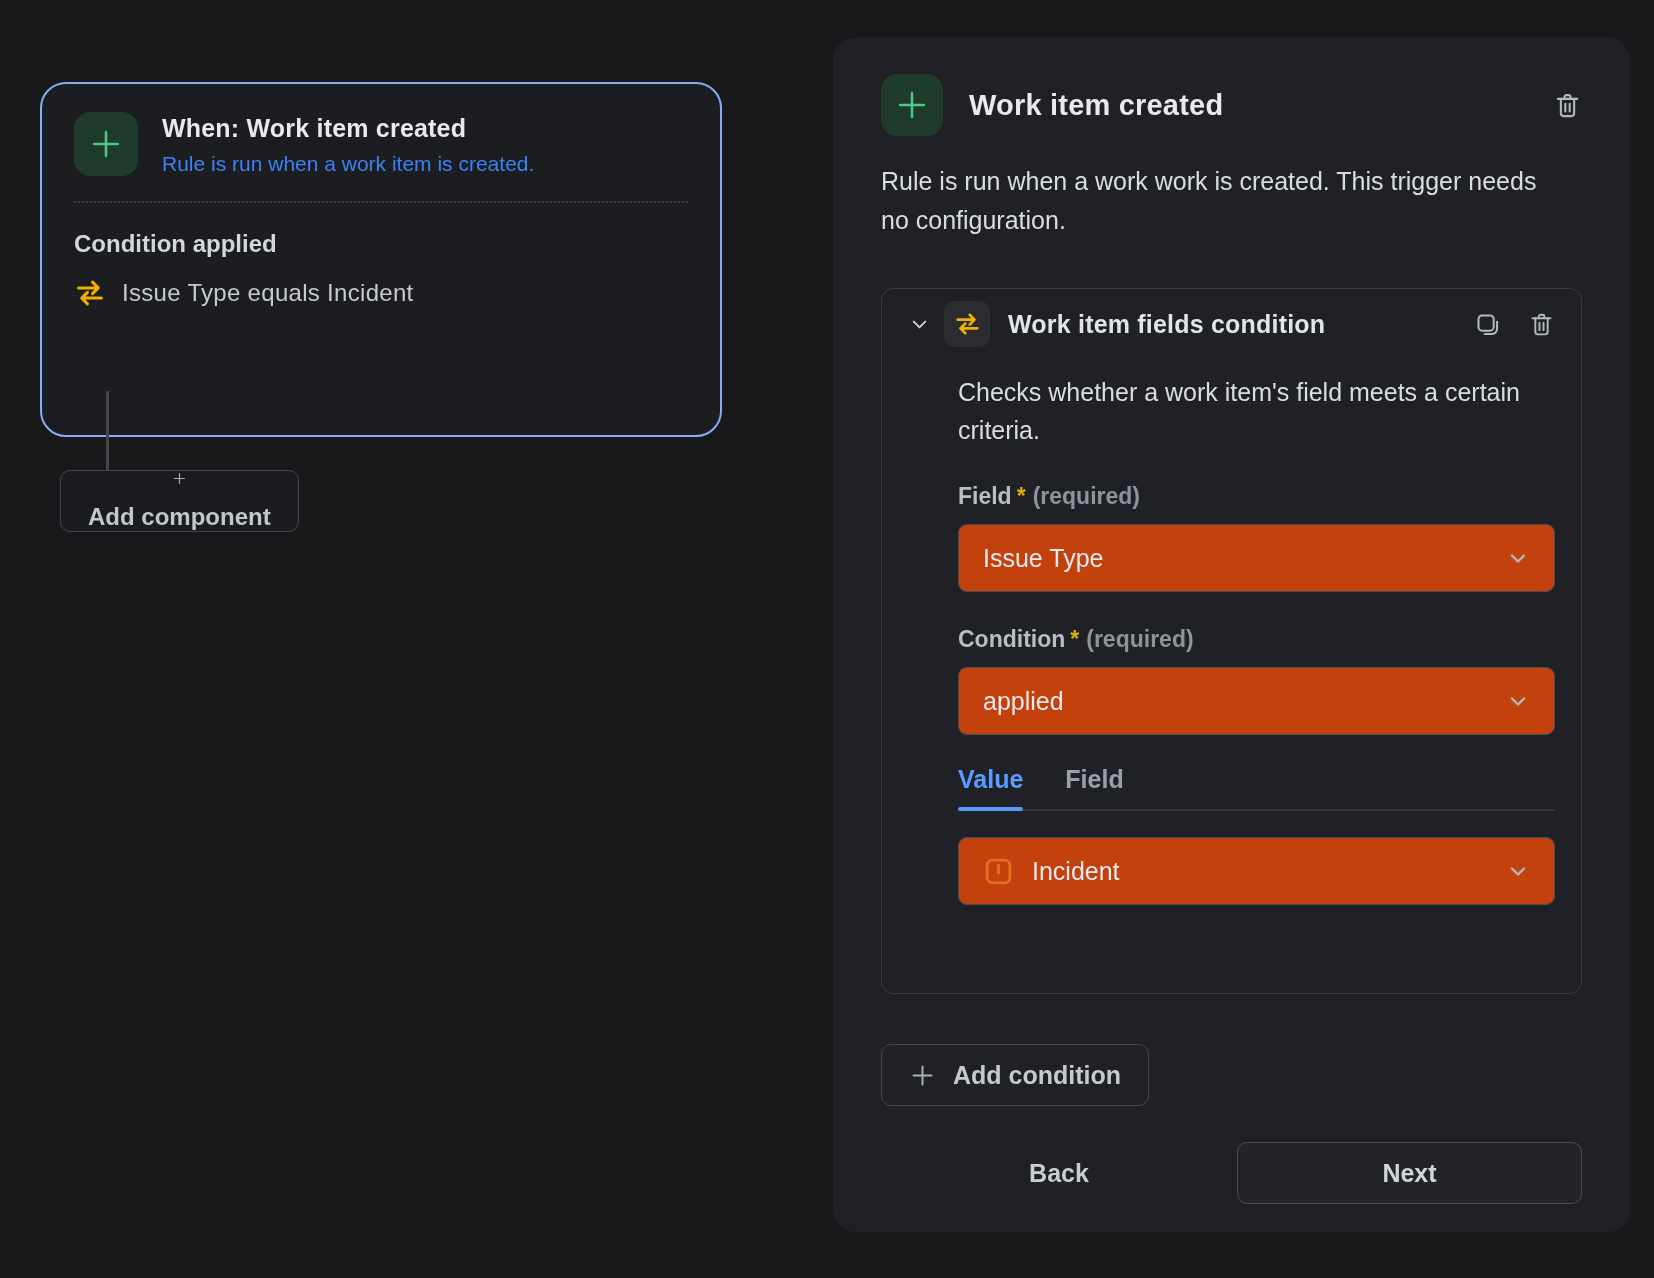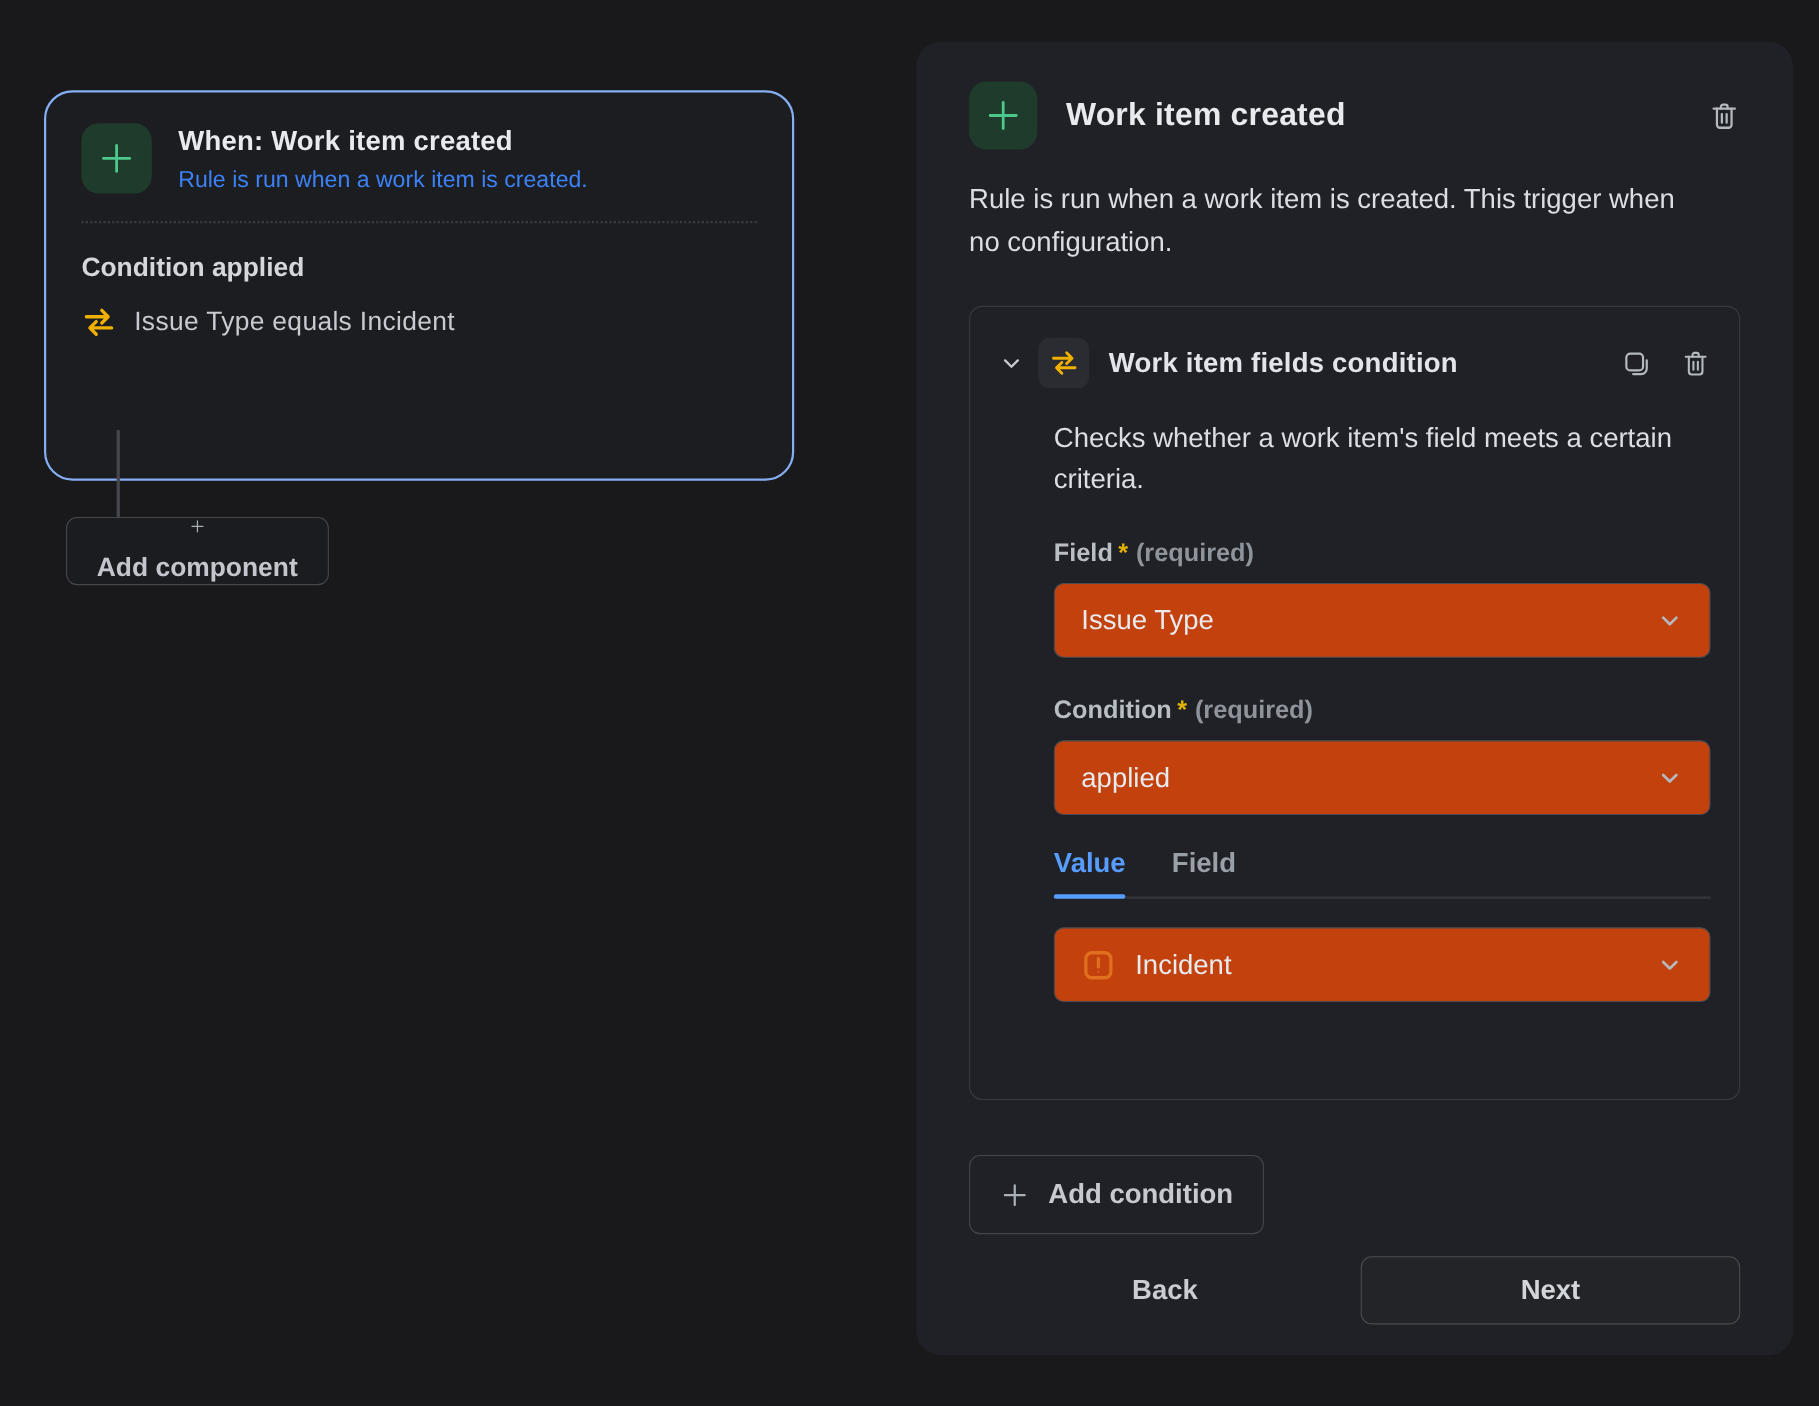--- a/index.html
+++ b/index.html
@@ -51,22 +51,22 @@
     padding:36px 48px 12px;display:flex;flex-direction:column;
   }
   .panel-header{display:flex;align-items:center;gap:26px;justify-content:space-between;}
   .panel-header .green-icon{width:62px;height:62px;}
   .panel-title{font-size:29px;font-weight:700;color:#e8eaee;flex:1;letter-spacing:.2px;}
   .icon-btn{background:none;border:none;padding:0;color:#b4b8bf;cursor:pointer;}
   .icon-btn svg{width:29px;height:29px;}
   .panel-desc{margin-top:26px;font-size:25px;line-height:39px;color:#dadde2;max-width:672px;}
 
   .cond-card{
-    margin-top:38px;border:1.5px solid #393a40;border-radius:12px;
-    padding:28px 26px 88px;box-sizing:border-box;
+    margin-top:48px;border:1.5px solid #393a40;border-radius:12px;
+    padding:12px 26px 88px;box-sizing:border-box;
   }
   .cc-header{display:flex;align-items:center;}
   .chevron-btn{margin-right:13px;color:#c6cad0;}
   .chevron-btn svg{width:23px;height:23px;}
   .swap-box{
     width:46px;height:46px;border-radius:10px;background:#2b2c31;
     display:flex;align-items:center;justify-content:center;flex:none;
   }
   .swap-box svg{width:27px;height:24px;}
   .cc-title{font-size:25px;font-weight:700;color:#e2e5e9;margin-left:18px;flex:1;letter-spacing:.2px;}
@@ -94,21 +94,21 @@
   .tab.active::after{
     content:"";position:absolute;left:0;right:0;bottom:-2px;height:4px;
     background:#579dff;border-radius:2px;
   }
   .tab.inactive{color:#9aa0a8;}
 
   .value-select{margin-top:26px;gap:18px;}
   .alert-icon{width:31px;height:31px;flex:none;}
 
   .add-condition{
-    margin-top:50px;align-self:flex-start;height:72px;box-sizing:border-box;
+    margin-top:50px;align-self:flex-start;height:62px;box-sizing:border-box;
     display:inline-flex;align-items:center;gap:17px;padding:0 27px;
     background:transparent;border:1.5px solid #45464c;border-radius:10px;
     color:#c6cad0;font-size:25px;font-weight:600;cursor:pointer;
   }
 
   .footer{margin-top:auto;margin-bottom:16px;display:flex;align-items:center;}
   .back-btn{
     flex:1;text-align:center;font-size:25px;font-weight:600;color:#c9ccd2;
     background:none;border:none;cursor:pointer;padding:0;
   }
@@ -166,21 +166,21 @@
     <button class="icon-btn">
       <svg viewBox="0 0 24 24" fill="none" stroke="currentColor" stroke-width="1.7" stroke-linecap="round" stroke-linejoin="round">
         <path d="M4 6.5h16"></path>
           <path d="M9.5 6.5V5a1.6 1.6 0 0 1 1.6-1.6h1.8A1.6 1.6 0 0 1 14.5 5v1.5"></path>
         <path d="M6.5 6.5v12A2.3 2.3 0 0 0 8.8 20.8h6.4a2.3 2.3 0 0 0 2.3-2.3v-12"></path>
         <path d="M10.2 10.5v6.5M13.8 10.5v6.5"></path>
       </svg>
     </button>
   </div>
 
-  <div class="panel-desc">Rule is run when a work item is created. This trigger when no configuration.</div>
+  <div class="panel-desc">Rule is run when a work work is created. This trigger needs no configuration.</div>
 
   <div class="cond-card">
     <div class="cc-header">
       <button class="icon-btn chevron-btn">
         <svg viewBox="0 0 24 24" fill="none" stroke="currentColor" stroke-width="2.2" stroke-linecap="round" stroke-linejoin="round">
           <path d="M6 9l6 6 6-6"></path>
         </svg>
       </button>
       <div class="swap-box">
         <svg viewBox="0 0 24 22" fill="none" stroke="#f0b000" stroke-width="2.4" stroke-linecap="round" stroke-linejoin="round">

